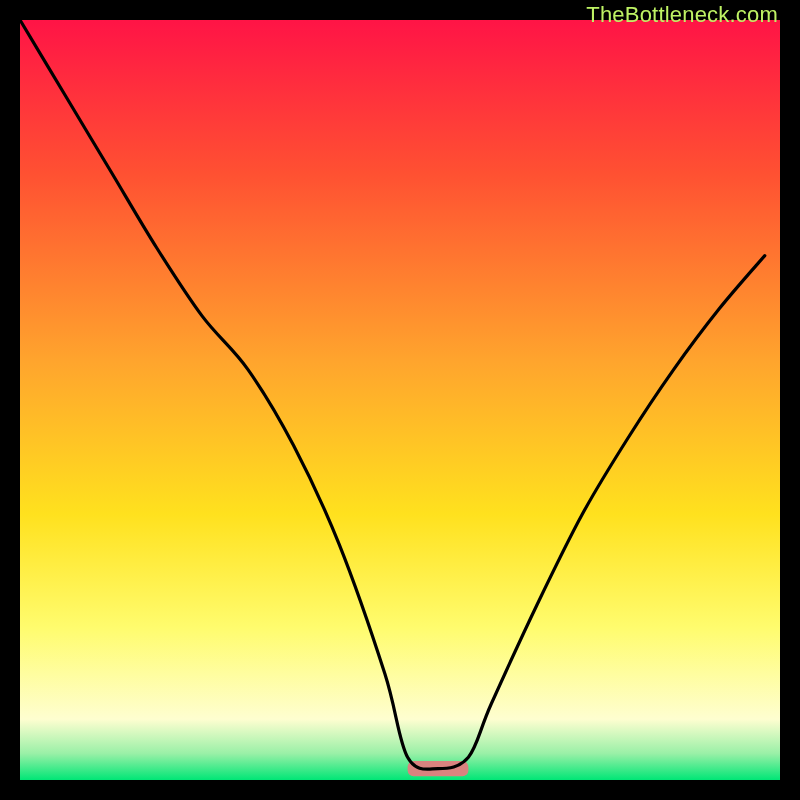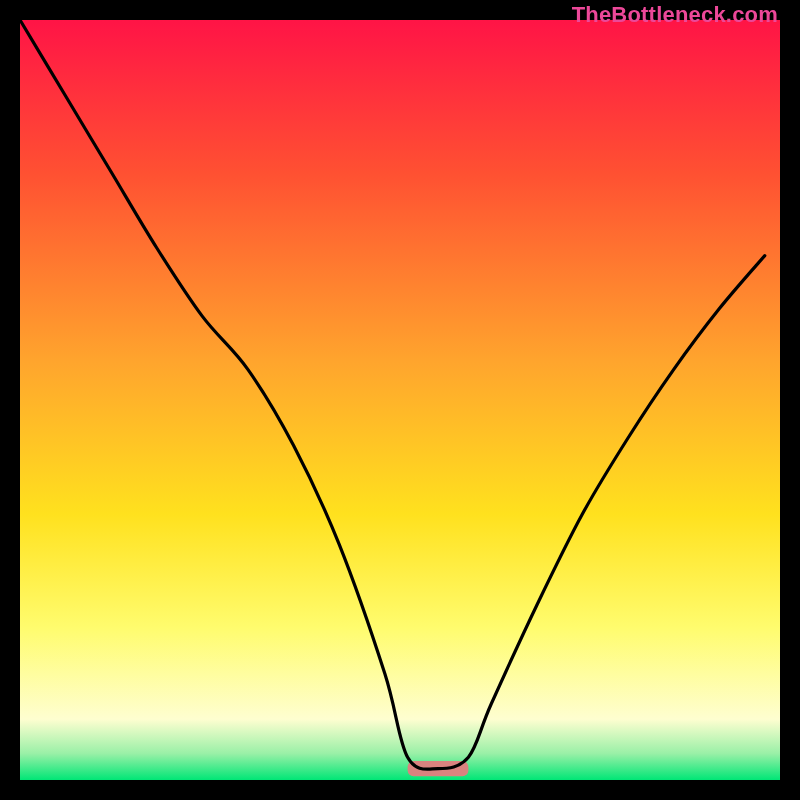--- a/index.html
+++ b/index.html
@@ -24,22 +24,22 @@
     top: 0;
     width: 760px;
     height: 760px;
   }
   .watermark {
     position: absolute;
     top: 2px;
     right: 22px;
     font-family: Arial, Helvetica, sans-serif;
     font-size: 22px;
-    font-weight: 700;
-    color: #ec4899;
+    font-weight: 400;
+    color: #bef264;
     letter-spacing: 0.2px;
   }
 </style>
 </head>
 <body>
 
 <div class="frame">
   <svg class="plot" viewBox="0 0 760 760" preserveAspectRatio="none">
     <defs>
       <linearGradient id="bg-grad" x1="0" y1="0" x2="0" y2="1">

